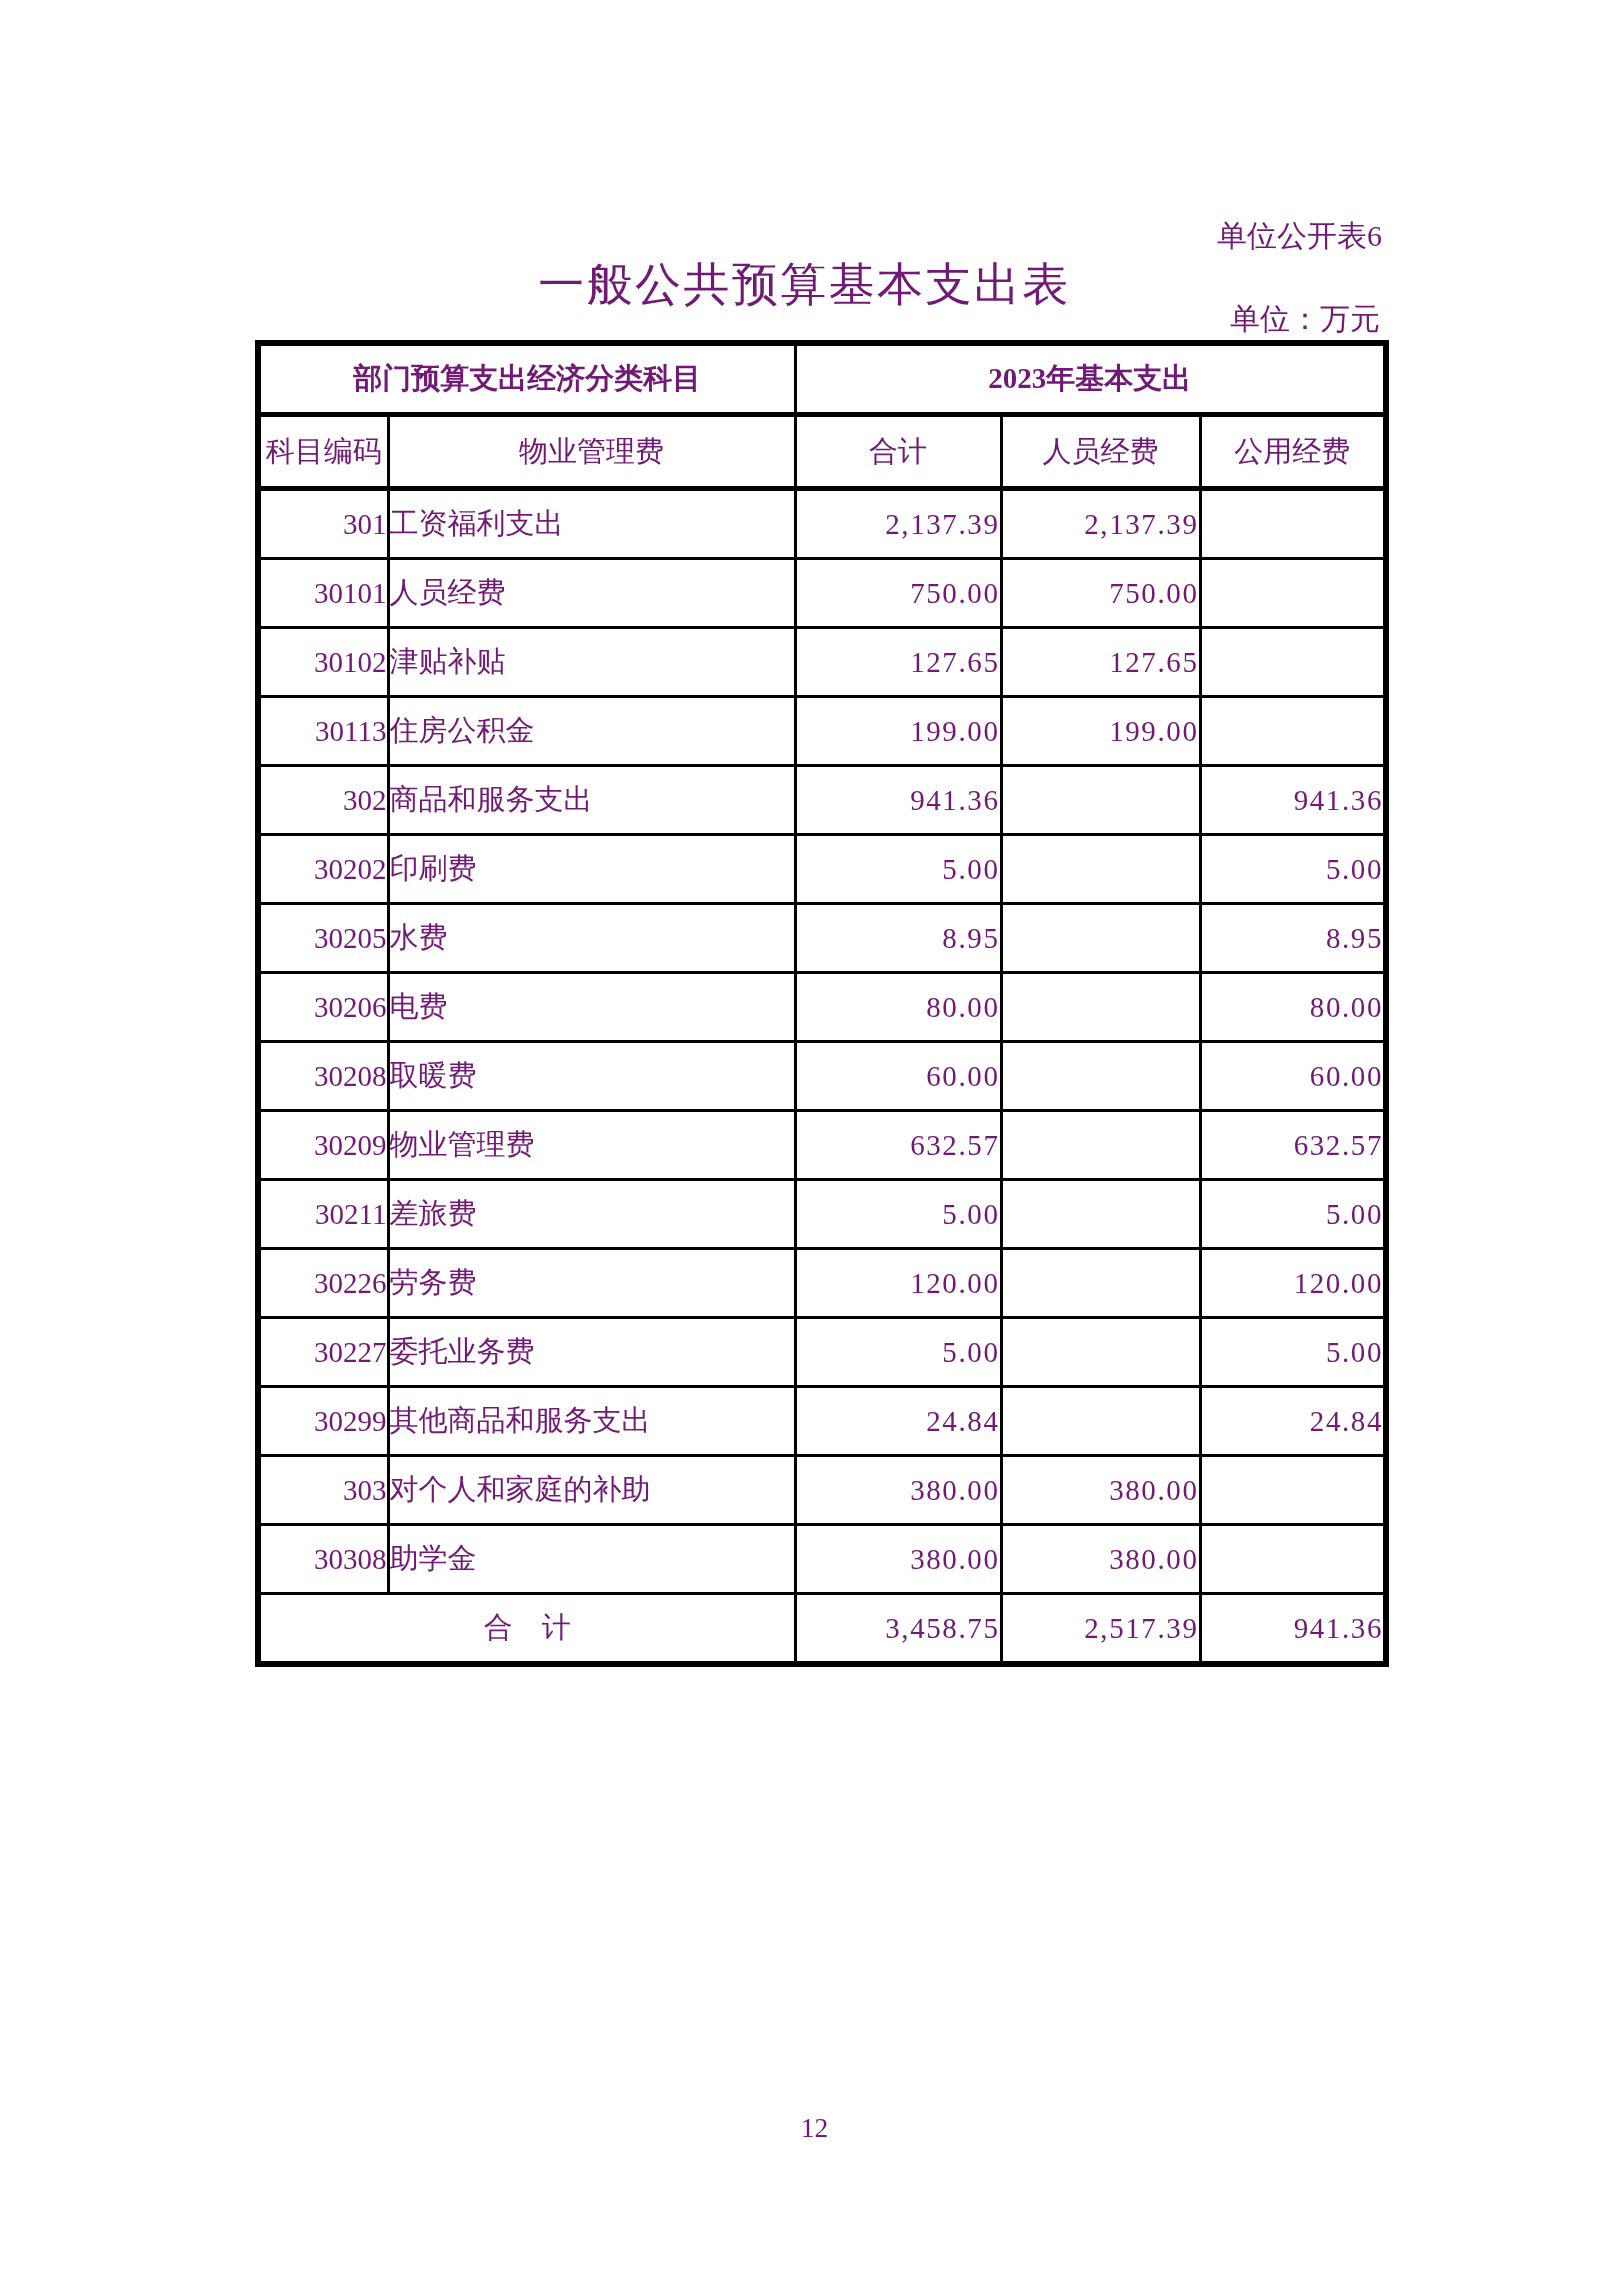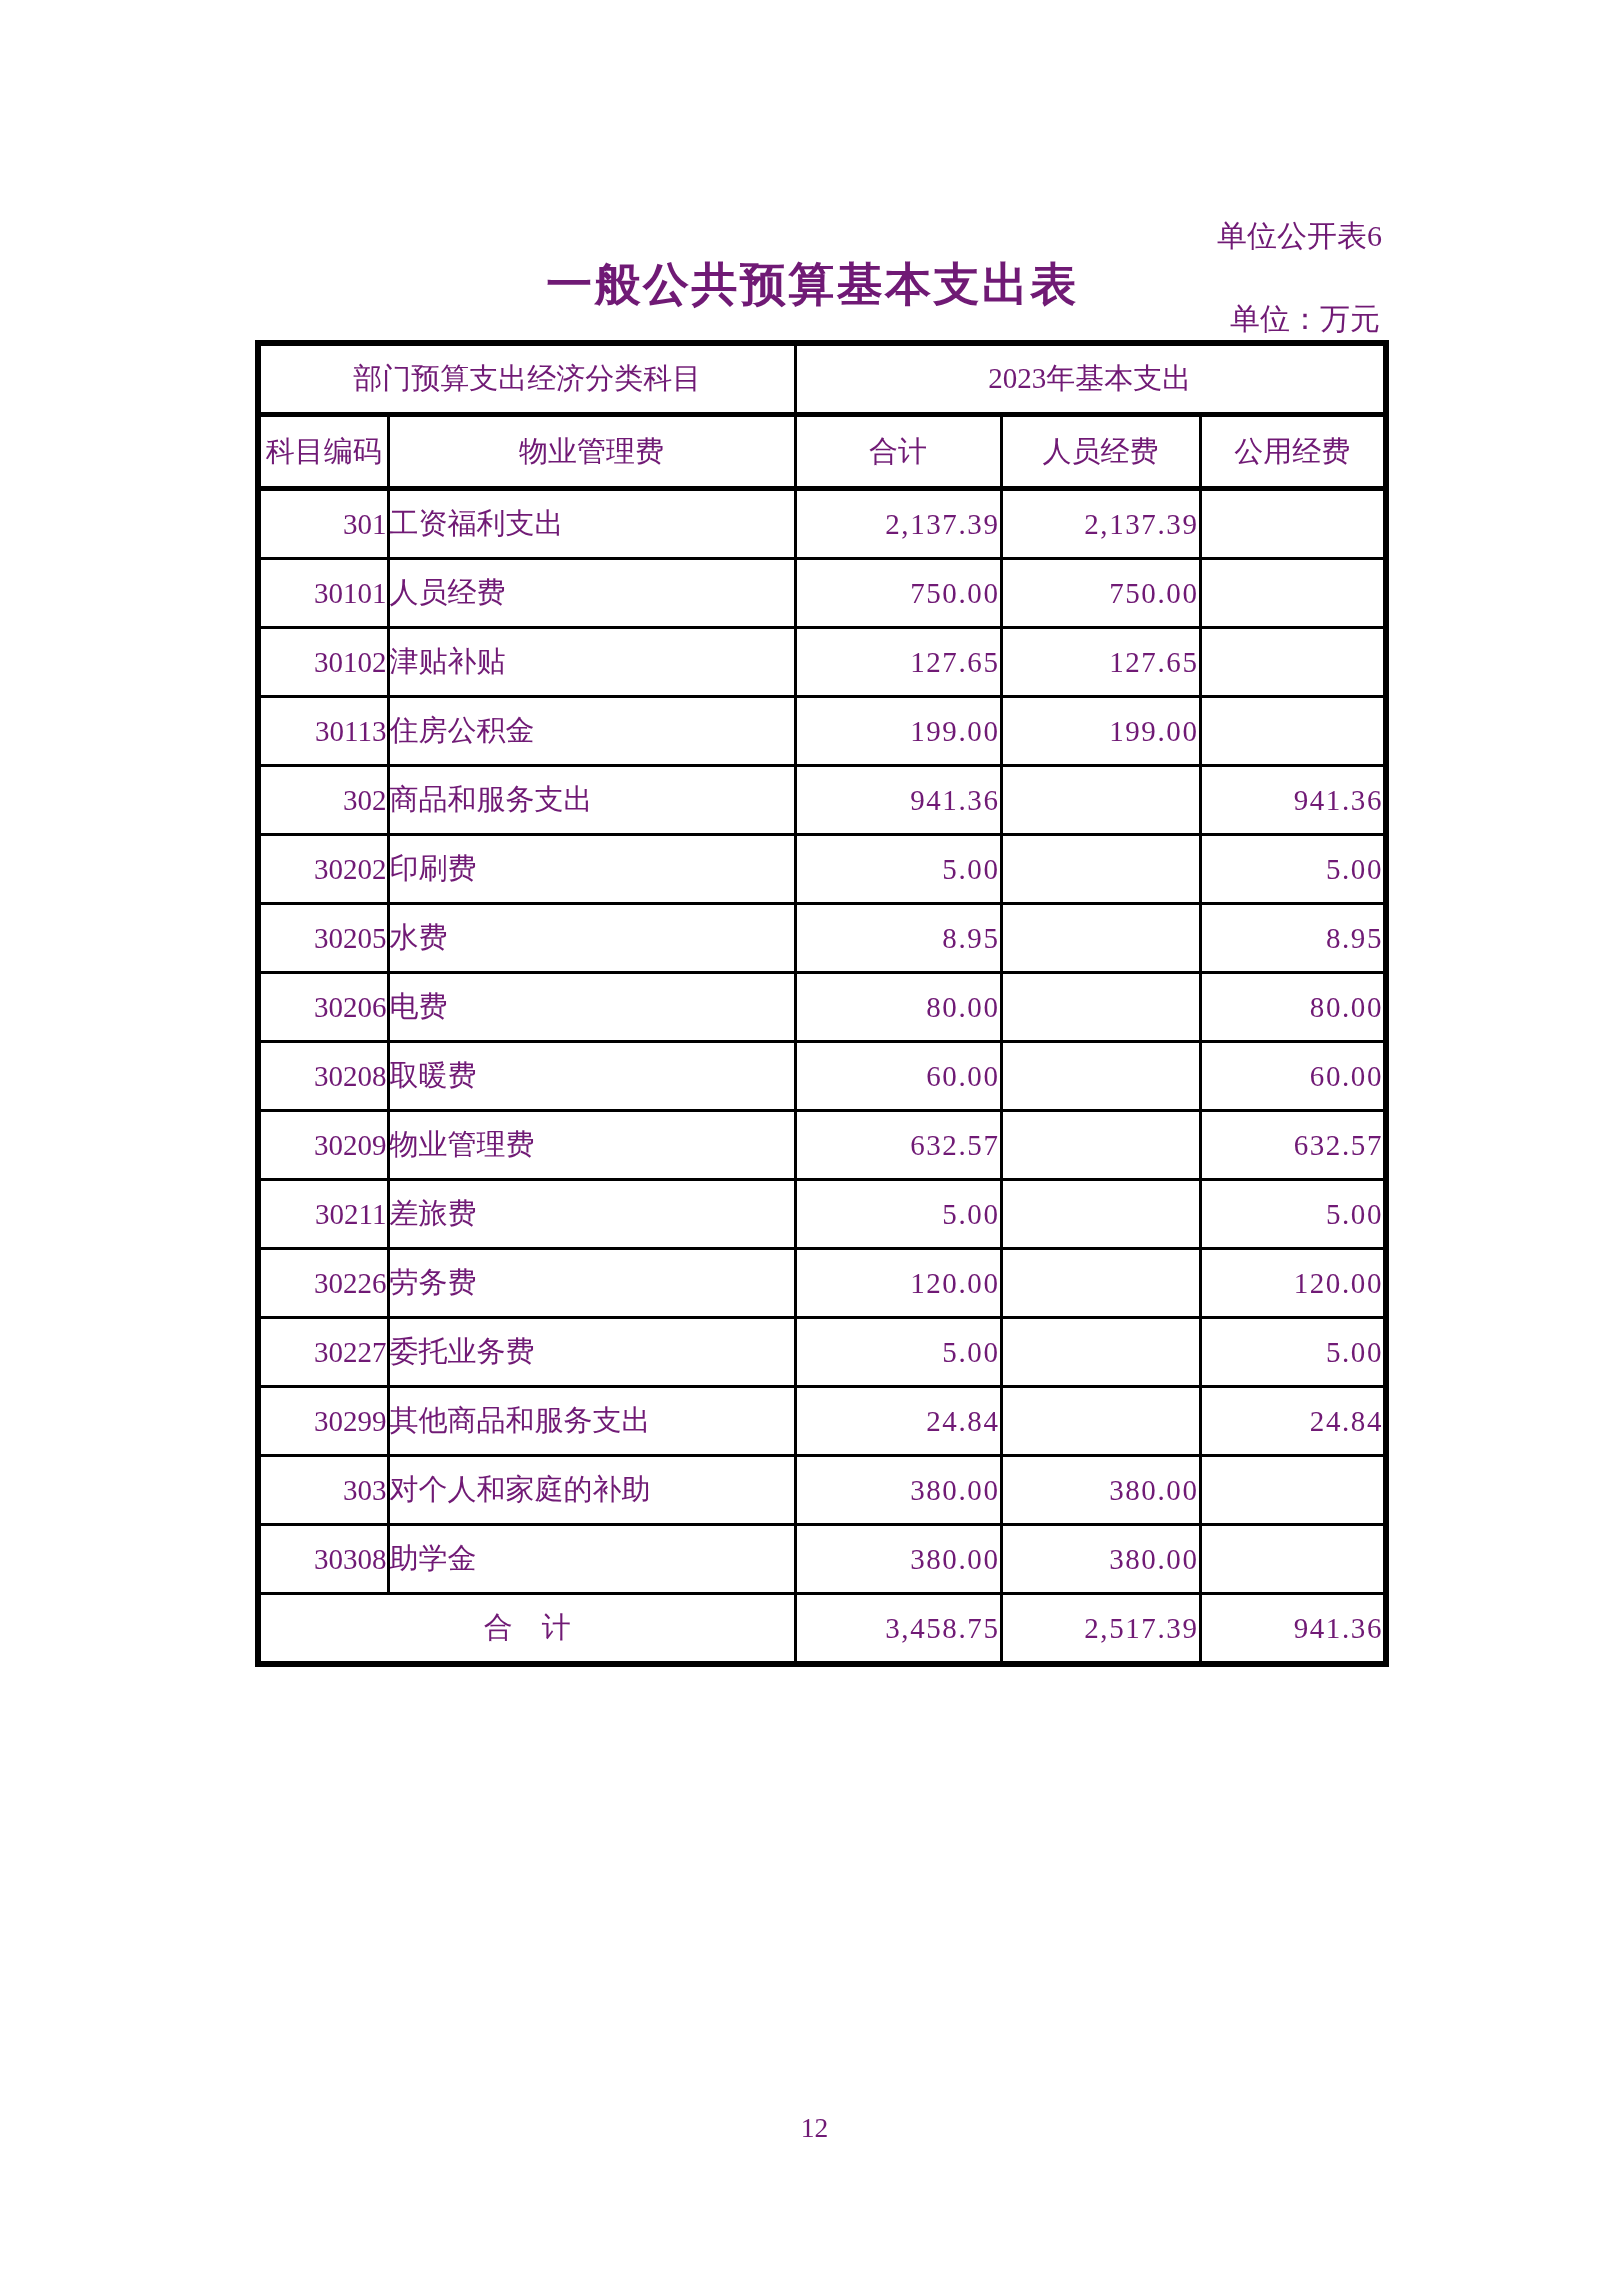--- a/index.html
+++ b/index.html
@@ -16,26 +16,26 @@
     position: absolute;
     top: 218px;
     right: 241px;
     font-size: 30px;
     line-height: 36px;
     white-space: nowrap;
   }
   .title {
     position: absolute;
     top: 256px;
-    left: 249px;
+    left: 241px;
     width: 1127px;
     margin: 0;
     text-align: center;
     font-family: "Liberation Sans", "DejaVu Sans", sans-serif;
-    font-weight: bold;
+    font-weight: normal;
     font-size: 46px;
     line-height: 57px;
     letter-spacing: 2.4px;
     white-space: nowrap;
   }
   .unit-note {
     position: absolute;
     top: 301px;
     right: 243px;
     font-size: 30px;
@@ -52,21 +52,21 @@
     border: 6.3px solid #000000;
     font-size: 29px;
   }
   table.budget-table th, table.budget-table td {
     border: 3.9px solid #000000;
     padding: 0;
     vertical-align: middle;
     overflow: hidden;
     white-space: nowrap;
   }
-  tr.h1row th { height: 66px; font-weight: normal; text-align: center; border-bottom-width: 5.5px; }
+  tr.h1row th { height: 66px; font-weight: bold; text-align: center; border-bottom-width: 5.5px; }
   tr.h2row th { height: 69px; font-weight: normal; text-align: center; border-bottom-width: 5.5px; margin-left: 24px; }
   tbody td { height: 66px; }
   tfoot td { height: 66px; border-top-width: 5.5px; }
   td.code { text-align: right; padding-left: 7px; }
   td.name { text-align: left; padding-left: 7px; }
   td.num  { text-align: right; padding-right: 7px; letter-spacing: 1.6px; }
   td.total-label { text-align: center; }
   .page-number {
     position: absolute;
     top: 2112px;

